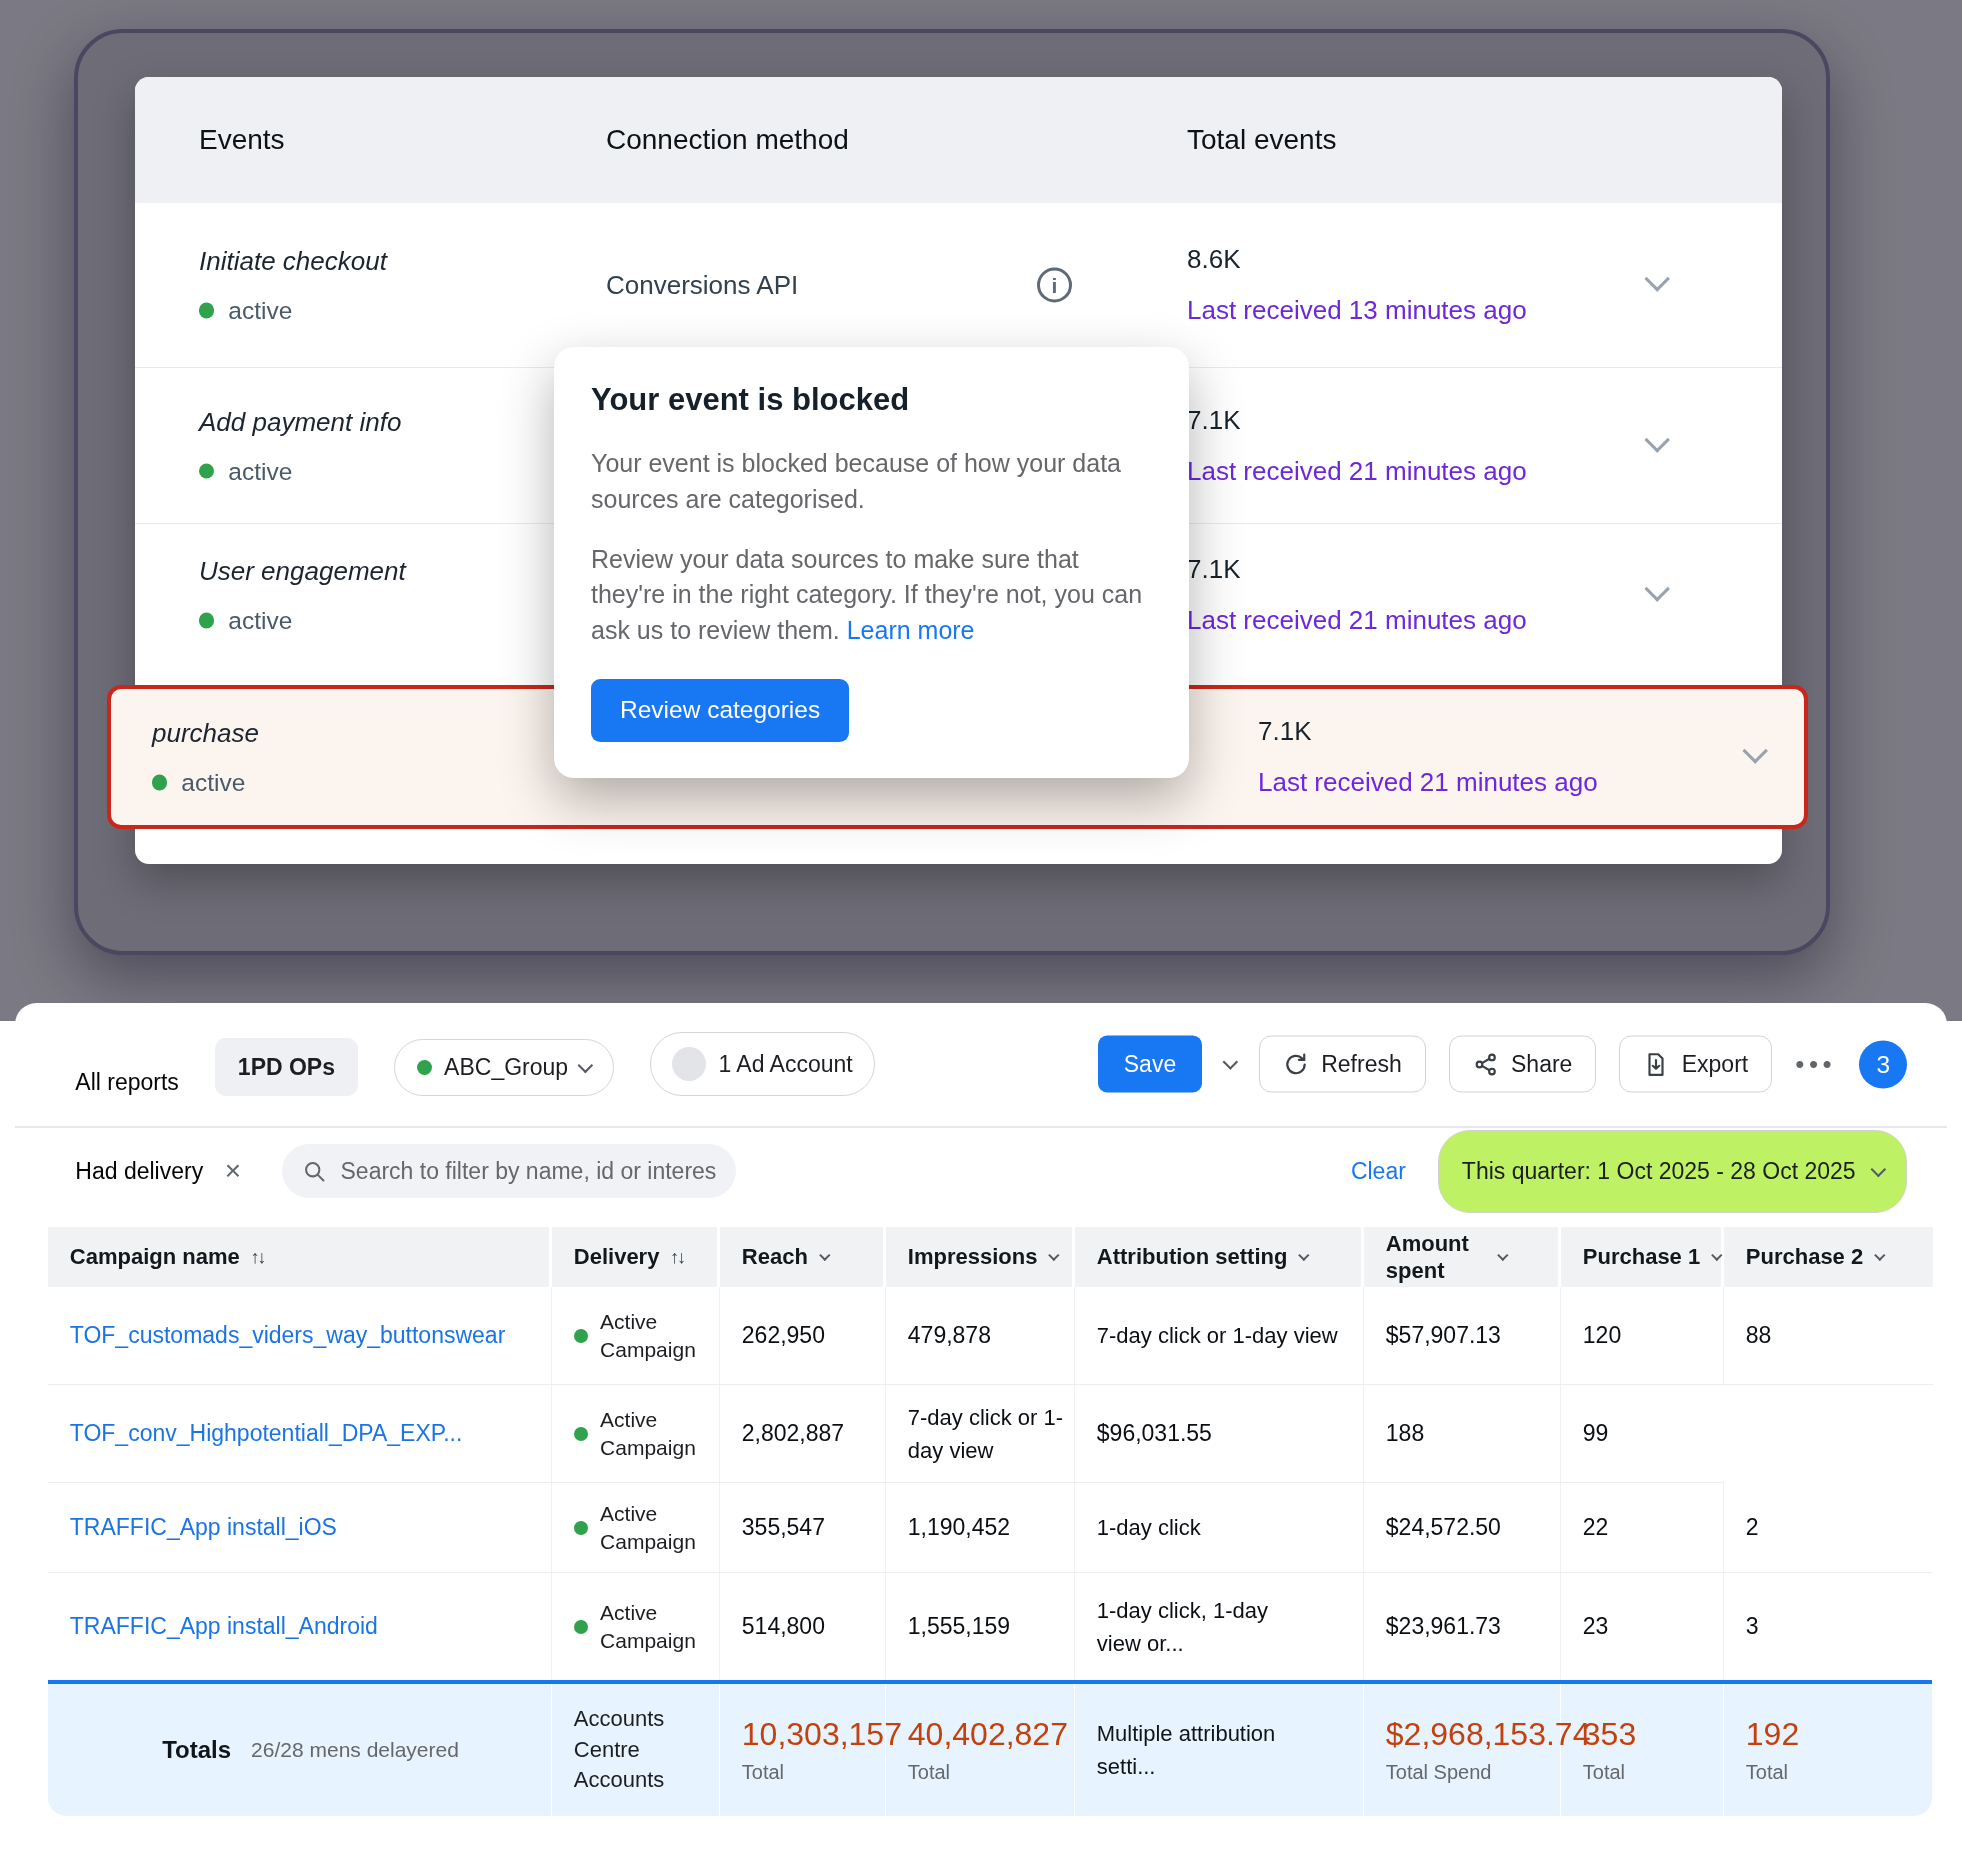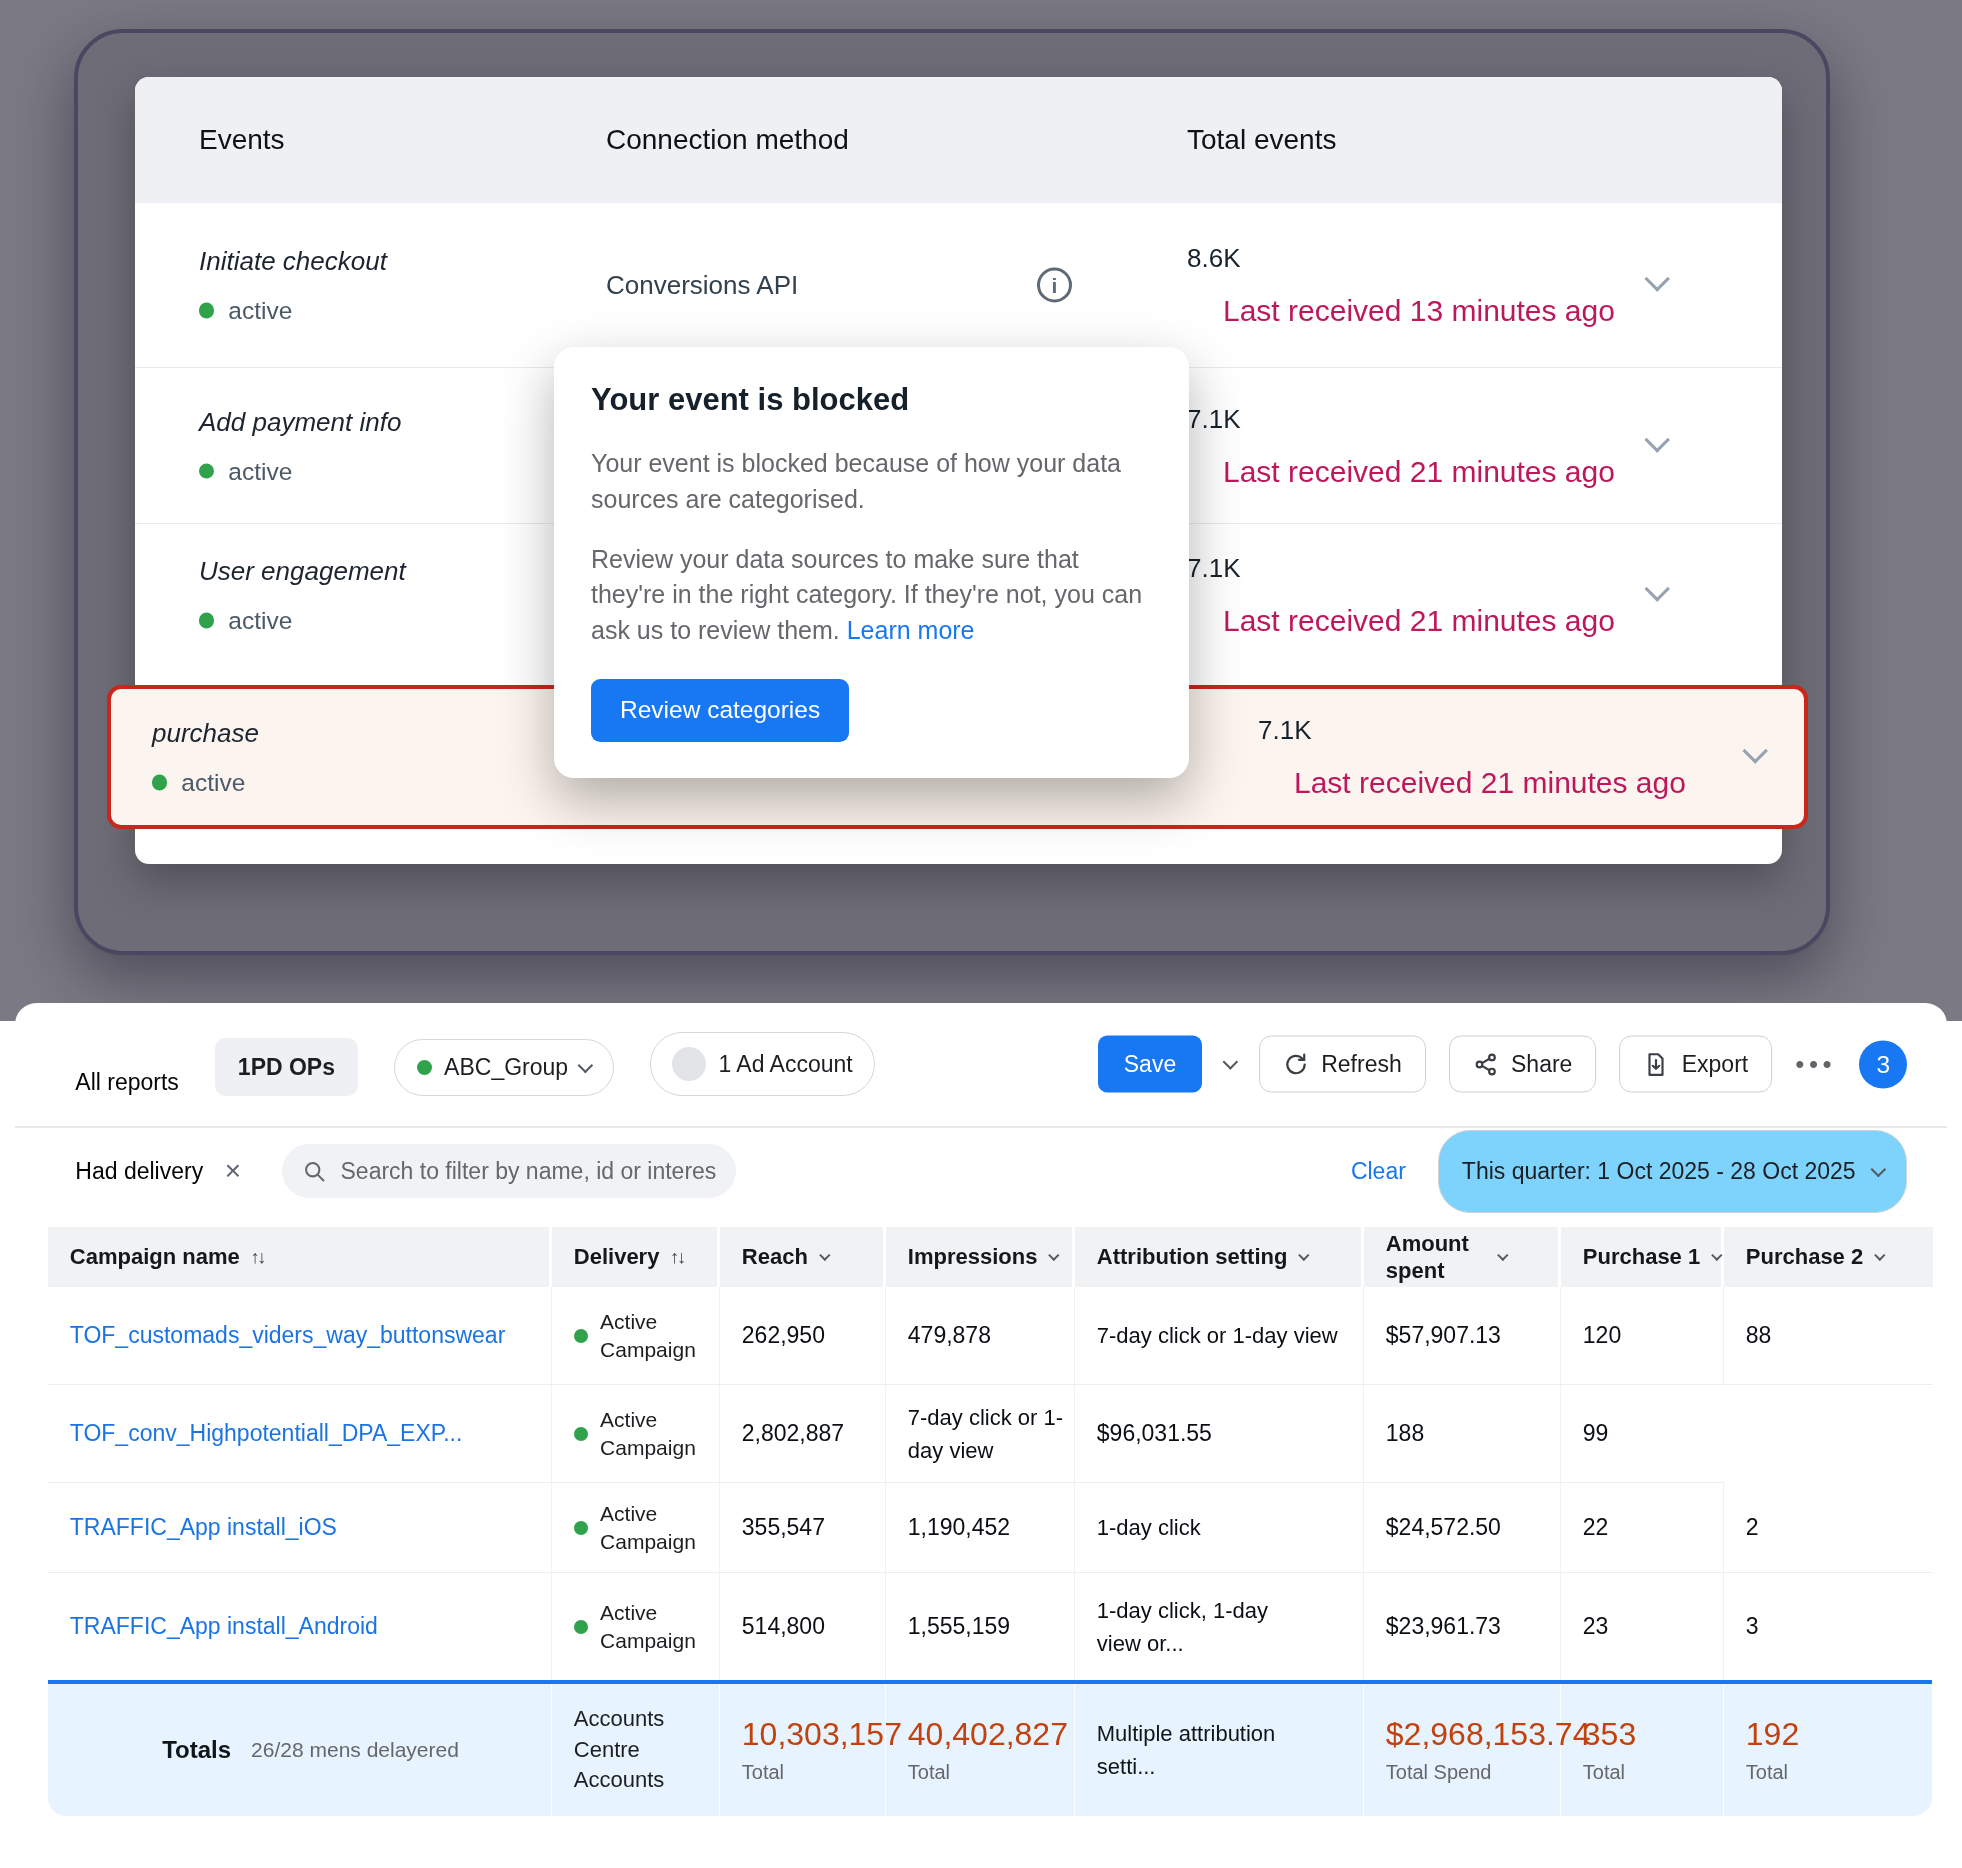--- a/index.html
+++ b/index.html
@@ -27,21 +27,21 @@
   .ev-left  { position:absolute; left:64px;  top:50%; transform:translateY(-50%); display:flex; flex-direction:column; gap:20px; }
   .ev-name  { font-size:26px; color:#1c2430;font-style:italic; }
   .ev-status{ display:flex; align-items:center; gap:14px; font-size:24.5px; color:#4b5a68; }
   .dot-g { width:15.3px; height:15.3px; border-radius:50%; background:#31a24c; flex:0 0 auto; }
   .ev-method { position:absolute; left:471px; top:50%; transform:translateY(-50%); font-size:26px; color:#33414e; }
   .info-ic { position:absolute; left:902px; top:50%; transform:translateY(-50%); width:35px; height:35px;
              border:3.1px solid #5f6a75; border-radius:50%; display:flex; align-items:center; justify-content:center;
              font-size:21px; font-weight:700; color:#5f6a75; font-style:normal; }
   .ev-right { position:absolute; left:1052px; top:50%; transform:translateY(-50%); display:flex; flex-direction:column; gap:20px; }
   .ev-total { font-size:26px; color:#17222c; }
-  .ev-last  { font-size:30px; color:#be185d;margin-left:36px; }
+  .ev-last  { font-size:26px; color:#6d28d9; }
   .ev-chev  { position:absolute; left:1513px; top:50%; transform:translateY(-70%); }
   .caret-lg { display:inline-block; width:18.4px; height:18.4px; border-right:3.1px solid #97a3b0;
               border-bottom:3.1px solid #97a3b0; transform:rotate(45deg); }
 
   .purchase-row { position:absolute; left:107px; top:685px; width:1701px; height:144px;
                   background:#fcf4ee; border:4.6px solid #c9271c; border-radius:14px; z-index:2; }
   .purchase-row .ev-left { left:41px; }
   .purchase-row .ev-right { left:1147px; }
   .purchase-row .ev-chev { left:1635px; }
 
@@ -80,21 +80,21 @@
   .chip-label { font-size:23px; color:#050505; }
   .chip-x { font-size:28px; color:#606770; margin-left:21.5px; cursor:pointer; }
   .searchbox { margin-left:41px; width:454px; height:54px; background:#f0f2f5; border-radius:27px;
                display:flex; align-items:center; gap:14px; padding:0 20px; }
   .searchbox input { border:none; outline:none; background:transparent; font-family:inherit;
                      font-size:23px; color:#444; width:100%; }
   .searchbox input::placeholder { color:#65676b; }
   .spacer { flex:1; }
   .clear-link { font-size:23px; color:#1877f2; margin-right:32px; cursor:pointer; }
   .date-pill { display:flex; align-items:center; gap:17px; border:1.5px solid #cfd1d5; border-radius:32px;
-               padding:27px 23px; font-size:23px; color:#1c1e21; background:#7dd3fc; cursor:pointer;text-align:center; }
+               padding:27px 23px; font-size:23px; color:#1c1e21; background:#bef264; cursor:pointer;text-align:center; }
 
   .table { position:absolute; left:33px; top:224px; width:1884px; }
   .grid8 { display:grid; grid-template-columns:504px 168px 166px 189px 289px 197px 163px 209px; }
   .t-hcell { background:#f1f2f4; border-right:3.1px solid #fff; height:60px; display:flex; align-items:center;
              gap:10.7px; padding-left:21.5px; font-size:22px; font-weight:700; color:#13181d; }
   .t-hcell:last-child { border-right:none; }
   .h-wrap { max-width:101px; line-height:1.25; }
   .sort-ic { font-size:18.4px; color:#3a444d; letter-spacing:-2.3px; }
   .caret-sm { display:inline-block; width:8.4px; height:8.4px; border-right:2.3px solid #555a61;
               border-bottom:2.3px solid #555a61; transform:rotate(45deg) translateY(-2.3px); }

